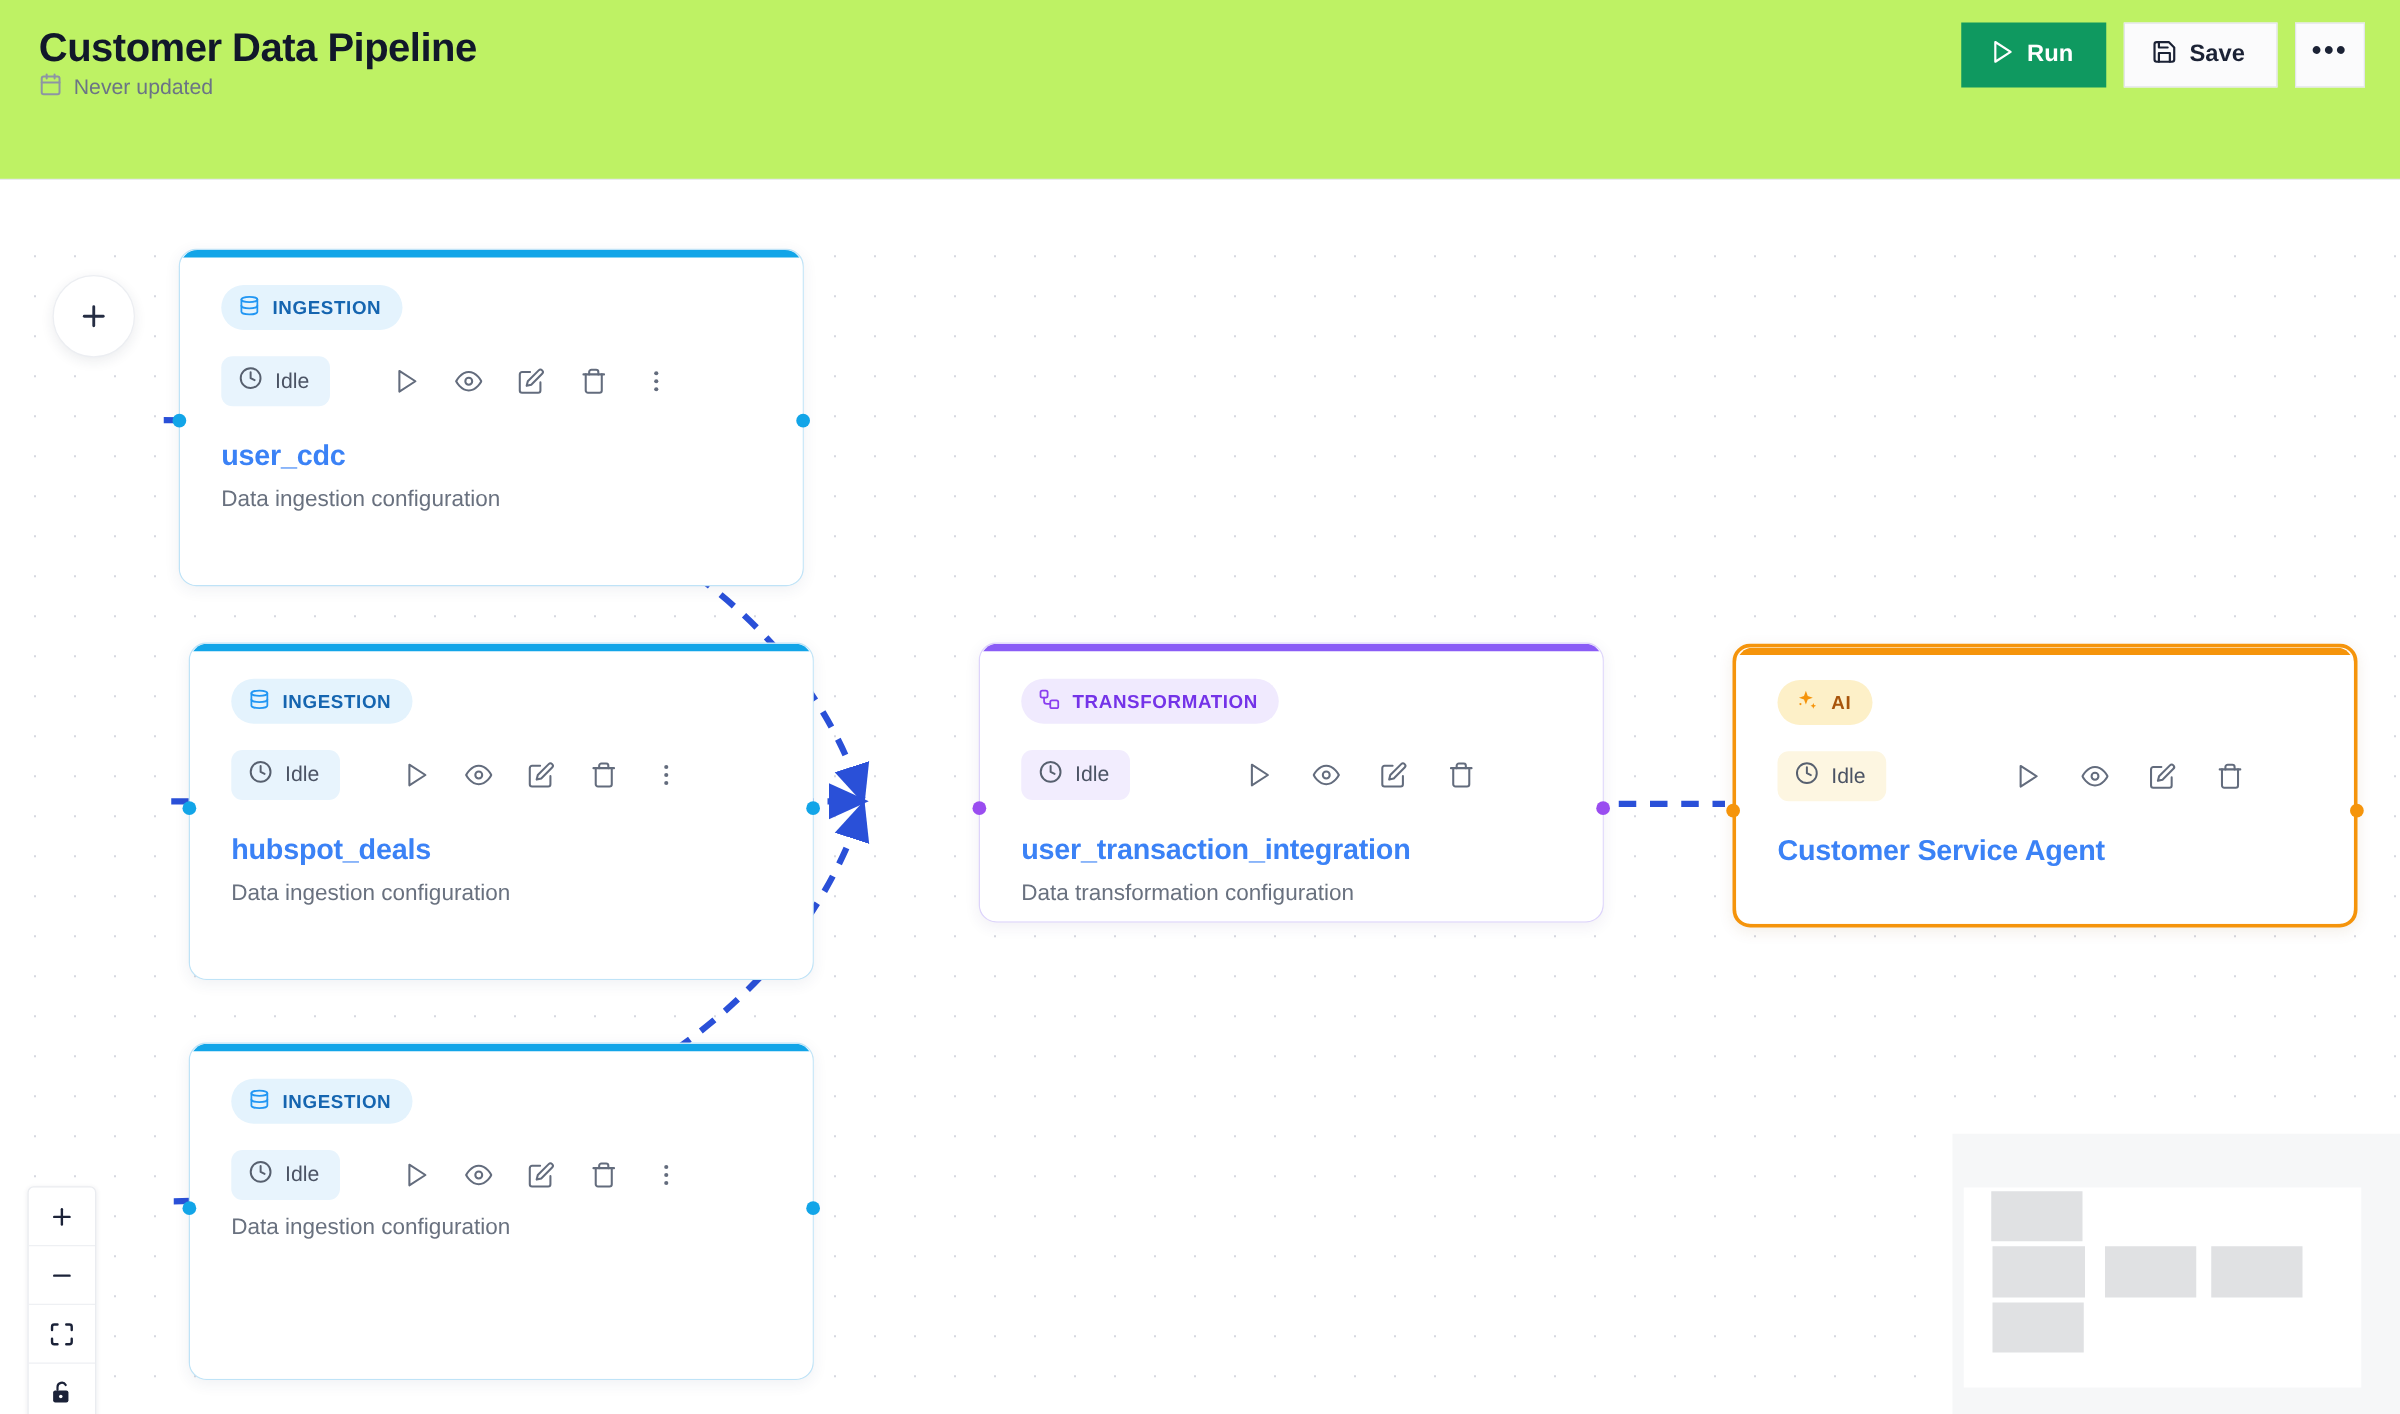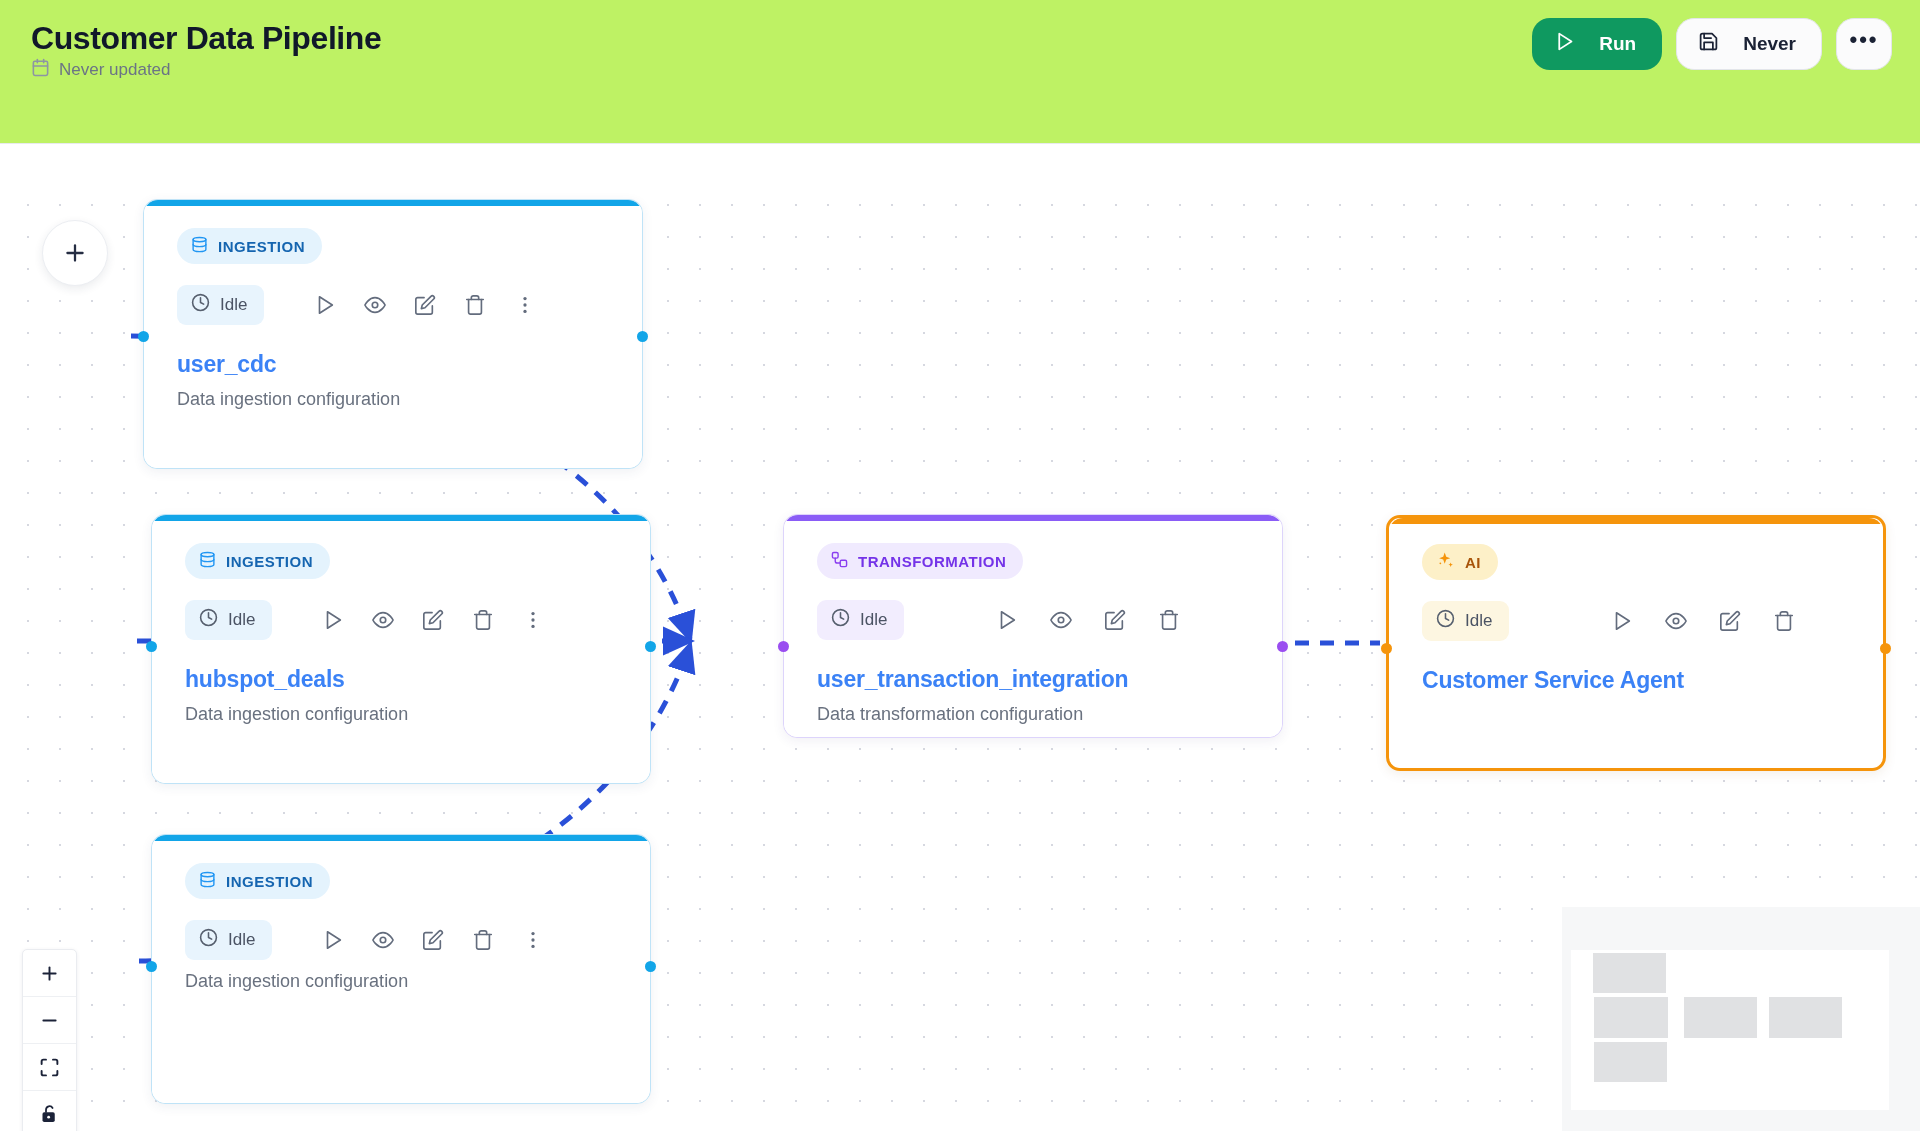--- a/index.html
+++ b/index.html
@@ -27,22 +27,22 @@
     display: flex; align-items: center; gap: 9px;
     margin-top: 0;
   }
   .subtitle-text { font-size: 17px; color: #6b7485; line-height: 20px; }
 
   .header-right {
     position: absolute; right: 28px; top: 18px;
     display: flex; align-items: center; gap: 14px;
   }
   .btn {
-    display: flex; align-items: center; justify-content: center; gap: 24px;
-    height: 52px; border-radius: 18px;
+    display: flex; align-items: center; justify-content: center; gap: 10px;
+    height: 52px; border-radius: 0;
     font-size: 19px; font-weight: 600;
     cursor: pointer; user-select: none;
   }
   .btn-run {
     background: #0f9960; color: #ffffff;
     padding: 0 26px 0 22px;
     border: none;
   }
   .btn-save {
     background: #fbfbfc; color: #1b2235;
@@ -235,21 +235,21 @@
       <span>Run</span>
     </div>
     <div class="btn btn-save">
       <span>
         <svg width="21" height="21" viewBox="0 0 24 24" fill="none" stroke="#1b2235" stroke-width="2" stroke-linecap="round" stroke-linejoin="round">
           <path d="M19 21H5a2 2 0 0 1-2-2V5a2 2 0 0 1 2-2h11l5 5v11a2 2 0 0 1-2 2z"></path>
           <polyline points="17 21 17 13 7 13 7 21"></polyline>
             <polyline points="7 3 7 8 15 8"></polyline>
         </svg>
       </span>
-      <span>Never</span>
+      <span>Save</span>
     </div>
     <div class="btn btn-more">
       <span>•••</span>
     </div>
   </div>
 </div>
 
 <div class="canvas">
 
   <svg class="edge-layer" width="1920" height="986">
@@ -528,21 +528,21 @@
         </div>
 
         <div class="node-title" style="margin-top:26px;">user_transaction_integration</div>
         <div class="node-desc">Data transformation configuration</div>
       </div>
     </div>
     <div class="handle tgt-purple" style="left:-6px; top:126px;"></div>
     <div class="handle src-purple" style="right:-6px; top:126px;"></div>
   </div>
 
-  <div class="node ai" style="left:1386px; top:336px; width:500px; height:256px;">
+  <div class="node ai" style="left:1386px; top:336px; width:500px; height:227px;">
     <div class="node-inner">
       <div class="node-topbar"></div>
       <div class="node-body">
         <div class="type-badge badge-ai">
           <span>
             <svg width="19" height="19" viewBox="0 0 24 24" fill="#f5940b">
               <path d="M11 2l1.9 5.2L18 9l-5.1 1.8L11 16l-1.9-5.2L4 9l5.1-1.8z"></path>
               <path d="M18.5 14.5l.8 2 2 .8-2 .8-.8 2-.8-2-2-.8 2-.8z"></path>
               <circle cx="5.5" cy="15.5" r="1.1"></circle>
             </svg>

